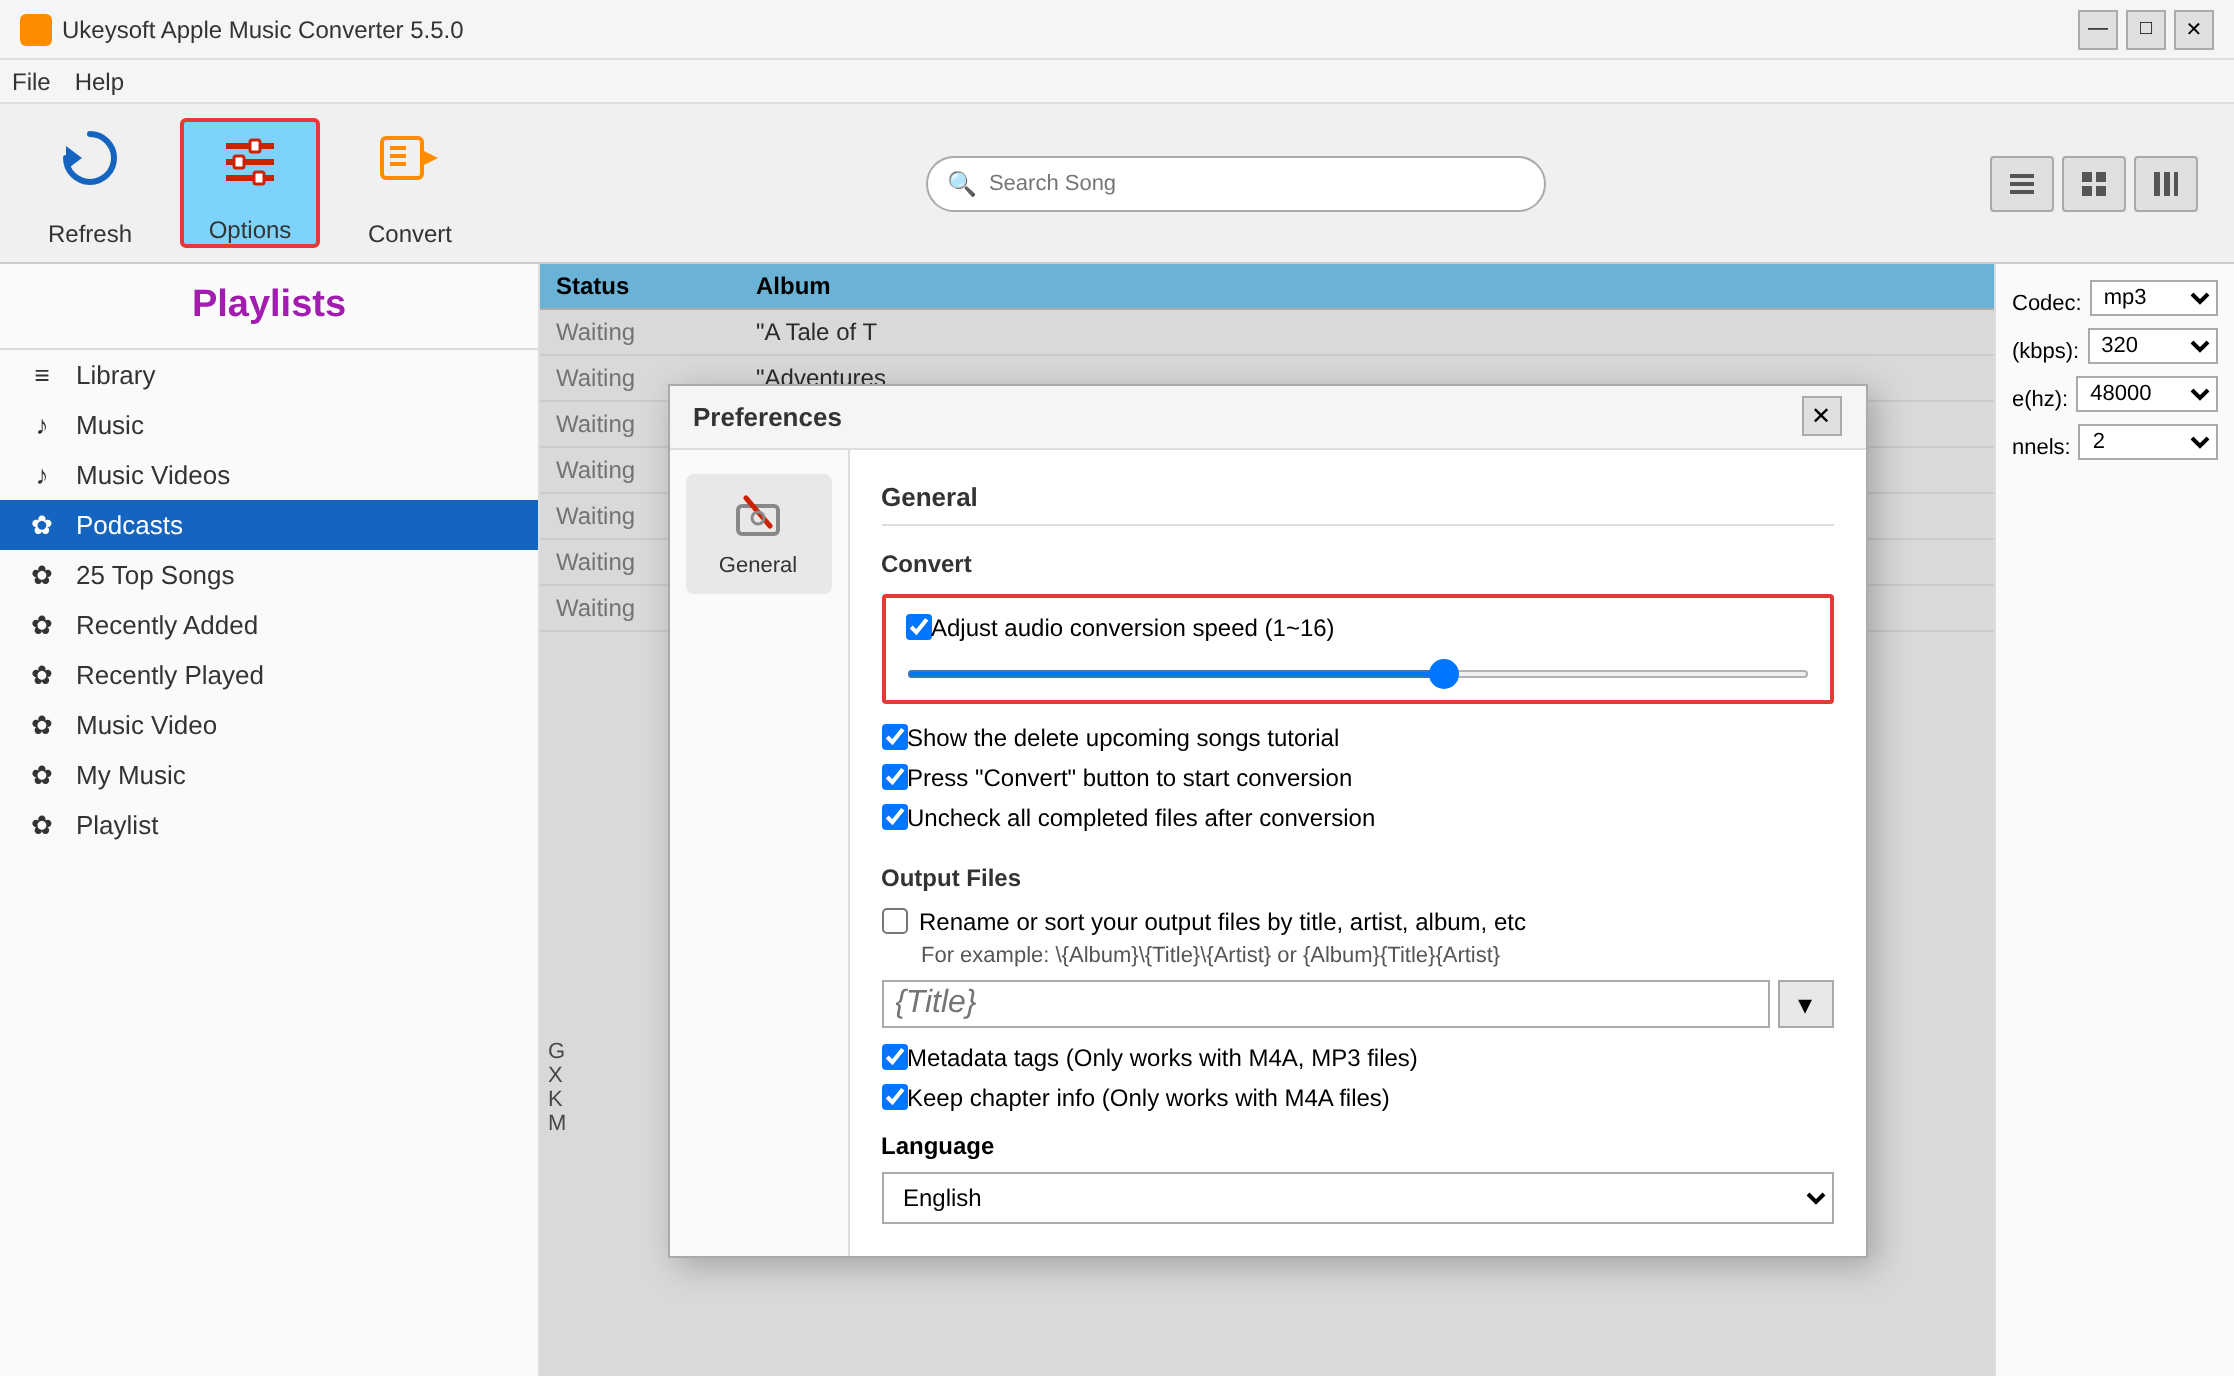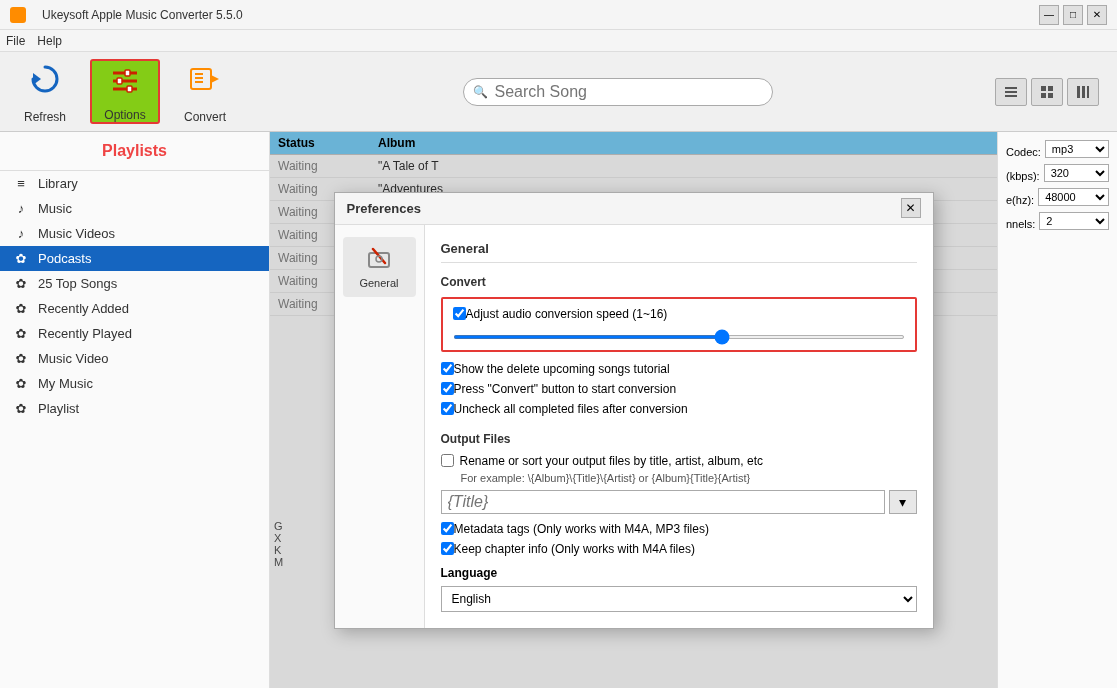--- a/index.html
+++ b/index.html
@@ -8,21 +8,21 @@
     
     .title-bar {
       background: #f5f5f5;
       border-bottom: 1px solid #ddd;
       height: 30px;
       display: flex;
       align-items: center;
       padding: 0 10px;
       justify-content: space-between;
     }
-    .title-bar-left { display: flex; align-items: center; gap: 16px; justify-content: center; }
+    .title-bar-left { display: flex; align-items: center; gap: 5px; justify-content: center; }
     .title-bar-icon { width: 16px; height: 16px; background: #ff8c00; border-radius: 3px; }
     .title-bar-title { font-size: 12px; color: #333; }
     .title-bar-controls { display: flex; gap: 4px; }
     .title-bar-btn {
       width: 20px; height: 20px; border: 1px solid #aaa; background: #e0e0e0;
       display: flex; align-items: center; justify-content: center; font-size: 10px; cursor: pointer;
     }
 
     
     .menu-bar {
@@ -45,54 +45,54 @@
       align-items: center;
       padding: 0 10px;
       gap: 10px;
     }
     .toolbar-btn {
       display: flex; flex-direction: column; align-items: center; justify-content: space-between;
       width: 70px; height: 65px; cursor: pointer; border: none; background: transparent;
       gap: 4px;
     }
     .toolbar-btn.active-btn {
-      border: 2px solid #e53935; background: #84cc16; border-radius: 3px;
+      border: 2px solid #e53935; background: #7dd3fc; border-radius: 3px;
     }
     .toolbar-icon { width: 40px; height: 40px; display: flex; align-items: center; justify-content: center; }
     .toolbar-label { font-size: 12px; color: #333; }
 
     
     .search-container {
       flex: 1; display: flex; justify-content: center; align-items: center;
     }
     .search-box {
       width: 310px; height: 28px; border: 1px solid #aaa; border-radius: 14px;
       display: flex; align-items: center; padding: 0 10px; background: #fff; gap: 6px;
     }
     .search-box input {
-      border: none; outline: none; font-size: 16px; color: #4c1d95; flex: 1; background: transparent;
+      border: none; outline: none; font-size: 11px; color: #4c1d95; flex: 1; background: transparent;
     }
 
     
     .view-buttons { display: flex; gap: 4px; margin-right: 8px; }
     .view-btn {
       width: 32px; height: 28px; border: 1px solid #aaa; background: #e0e0e0;
       display: flex; align-items: center; justify-content: center; cursor: pointer; border-radius: 2px;
     }
 
     
     .main-content { display: flex; height: calc(688px - 30px - 22px - 80px); }
 
     
     .sidebar {
       width: 270px; background: #fafafa; border-right: 1px solid #ddd;
       display: flex; flex-direction: column;
     }
     .sidebar-header {
-      text-align: center; padding: 10px; font-size: 16px; font-weight: bold; color: #ef4444;
+      text-align: center; padding: 10px; font-size: 19px; font-weight: bold; color: #a21caf;
       border-bottom: 1px solid #ddd;
     }
     .sidebar-item {
       display: flex; align-items: center; padding: 5px 12px; gap: 8px;
       font-size: 13px; color: #333; cursor: pointer;
     }
     .sidebar-item.active { background: #1565c0; color: #fff; }
     .sidebar-item-icon { font-size: 13px; width: 18px; text-align: center; }
 
     

